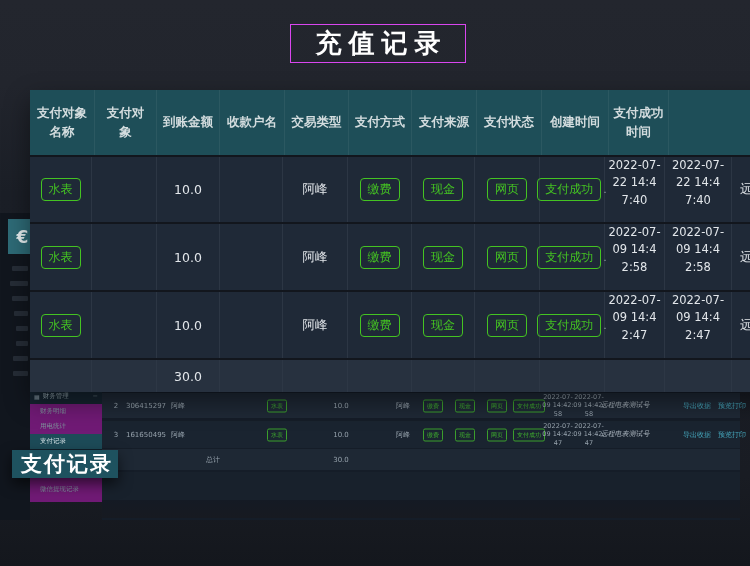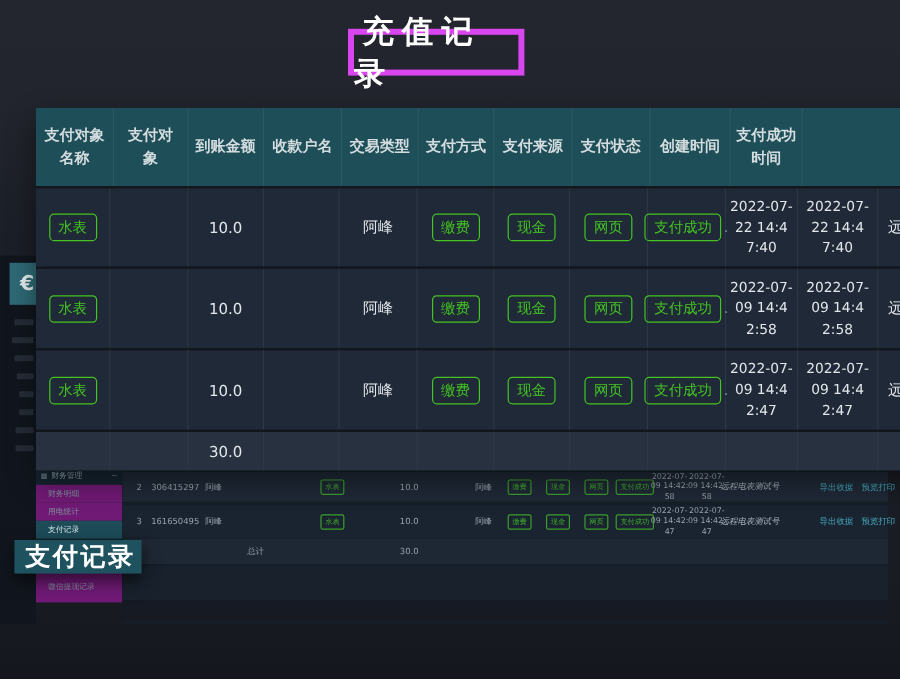--- a/index.html
+++ b/index.html
@@ -5,22 +5,22 @@
   * { margin:0; padding:0; box-sizing:border-box; }
   html,body { width:750px; height:566px; overflow:hidden; }
   body {
     position:relative;
     font-family:"DejaVu Sans", sans-serif;
     background:linear-gradient(180deg,#23262e 0%,#22252d 15%,#1b1f27 34%,#1a1d25 68%,#191c23 84%,#14171d 100%);
   }
 
   
   .title-box{
-    position:absolute; left:290px; top:24px; width:147px; height:39px;
-    border:5px solid #d946ef; display:flex; align-items:center; justify-content:center;
+    position:absolute; left:290px; top:24px; width:176px; height:39px;
+    border:1px solid #d946ef; display:flex; align-items:center; justify-content:center;
     color:#ffffff; font-size:26px; font-weight:bold; letter-spacing:7px; text-indent:7px;
     z-index:4;
   }
 
   
   .bg-window{ position:absolute; inset:0; z-index:1; }
   .bg-blur{ position:absolute; inset:0; filter:blur(0.45px); }
 
   .bg-sidebar-strip{ position:absolute; left:0; top:213px; width:30px; height:307px; background:#11161e; }
   .bg-logo{
@@ -88,21 +88,21 @@
     color:#d3dcde; font-size:12.5px; font-weight:bold; line-height:1.5;
     padding:0 6px; border-right:1px solid rgba(255,255,255,.06);
   }
   .fg-row{ display:flex; background:#1f2937; border-top:2px solid #12161d; }
   .fg-row.h67{ height:67px; } .fg-row.h68{ height:68px; }
   .fg-cell{
     display:flex; align-items:center; justify-content:center; text-align:center;
     color:#e2e6ea; font-size:12.5px; border-right:1px solid #2c3644; padding:0 4px;
   }
   .fg-cell.dt{ font-size:11.5px; line-height:1.5; word-break:break-all; display:block; }
-  .fg-cell.dt .dtw{ display:flex; align-items:center; justify-content:center; height:100%; }
+  .fg-cell.dt .dtw{ display:flex; justify-content:center; height:100%; }
   .c1{width:62px}.c2{width:65px}.c3{width:63px}.c4{width:63px}.c5{width:65px}.c6{width:64px}
   .c7{width:63px}.c8{width:65px}.c9{width:65px}
   .c10{width:60px; padding:0 3px}.c11{width:67px; padding:0 6.5px}.c12{width:48px; border-right:none; justify-content:flex-start; padding-left:8px;}
   .badge{
     display:inline-block; border:1px solid #44c322; color:#44c322; border-radius:4px;
     padding:2px 7px; font-size:12px; white-space:nowrap;
   }
   .status-dot{ color:#8f98a2; font-size:11px; margin-left:2px; }
   .fg-totals{ display:flex; height:34px; background:#27313f; border-top:2px solid #12161d; }
   .fg-totals .fg-cell{ border-right:1px solid rgba(255,255,255,.03); }

